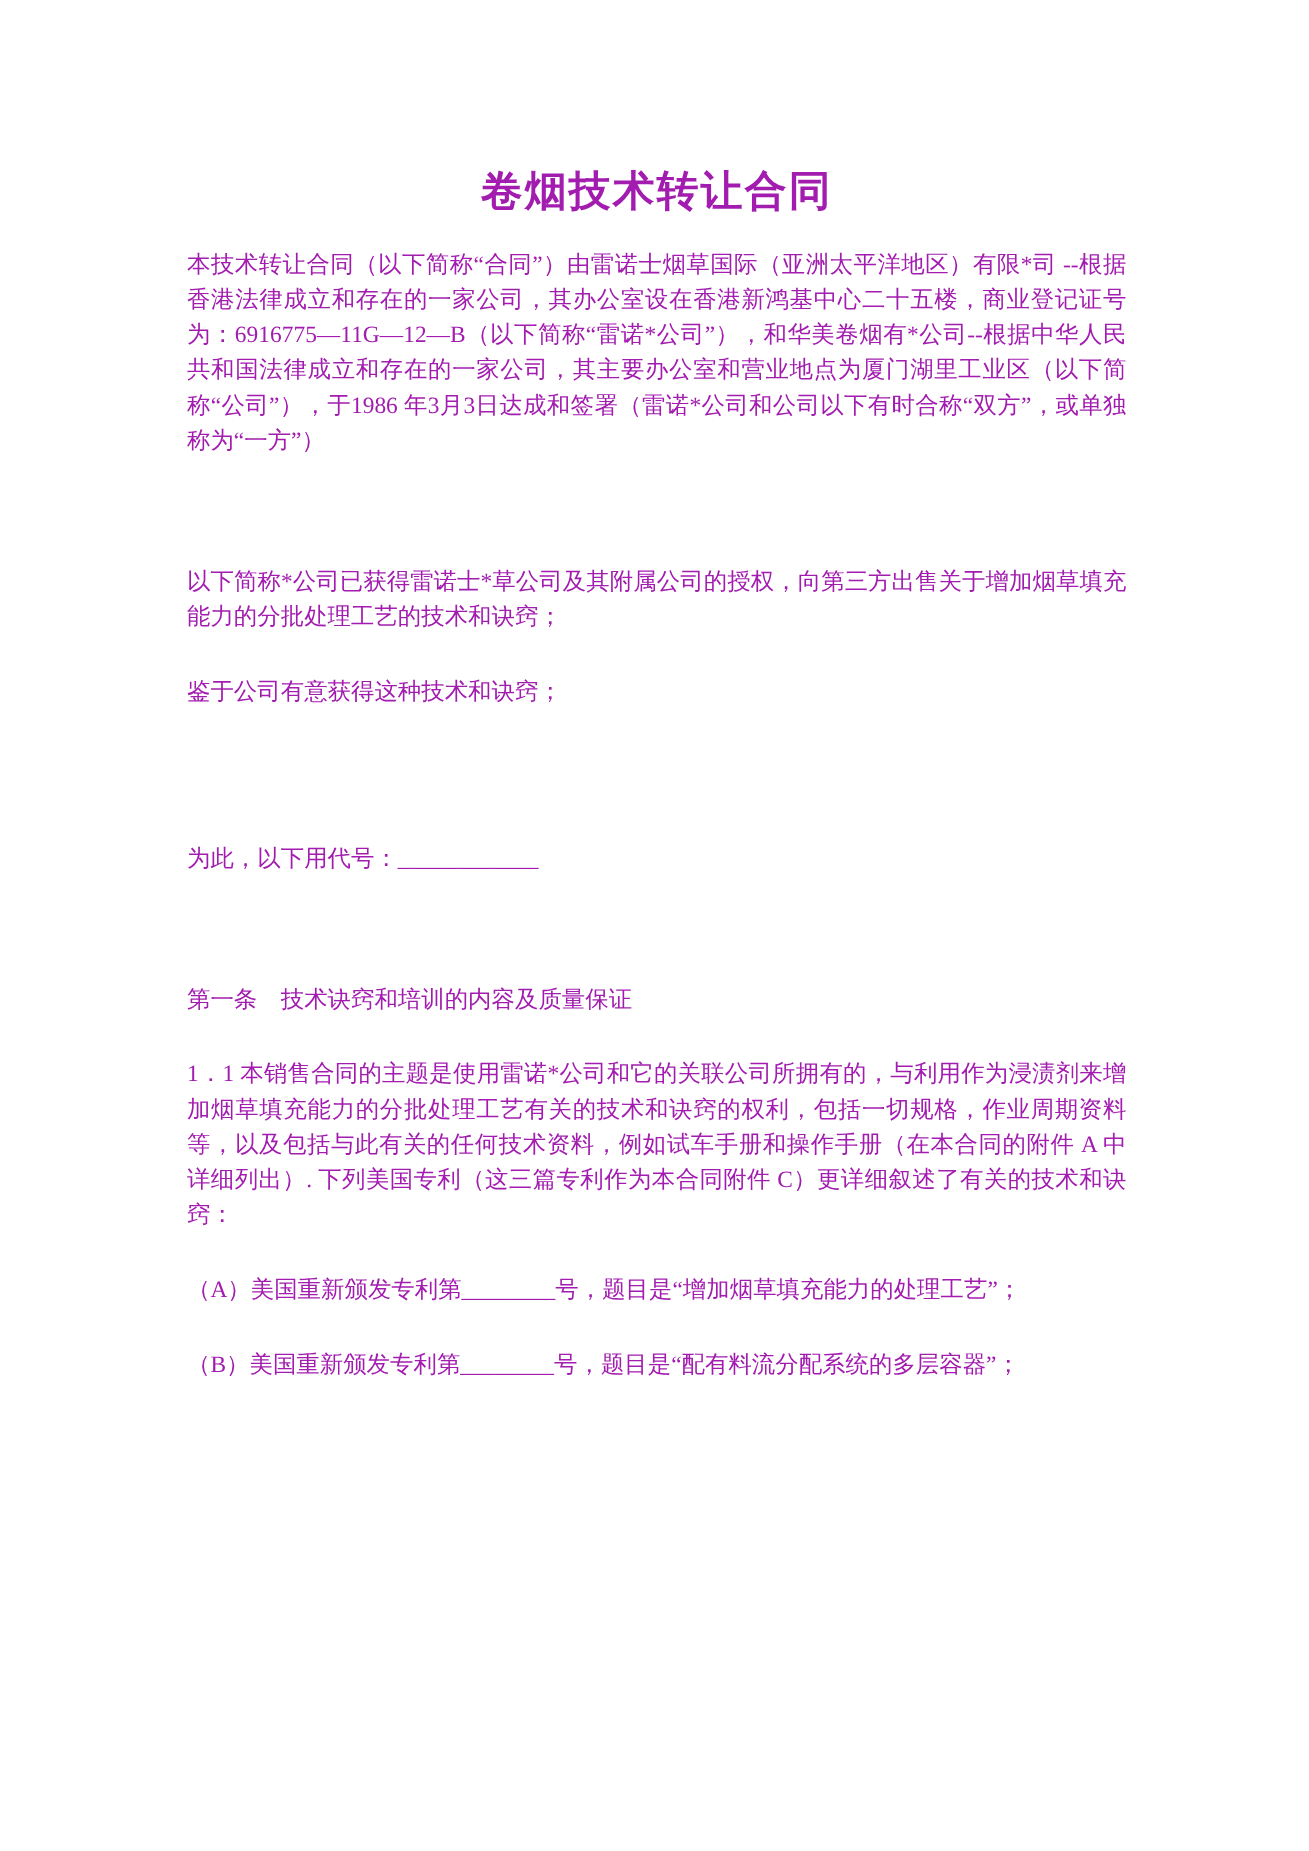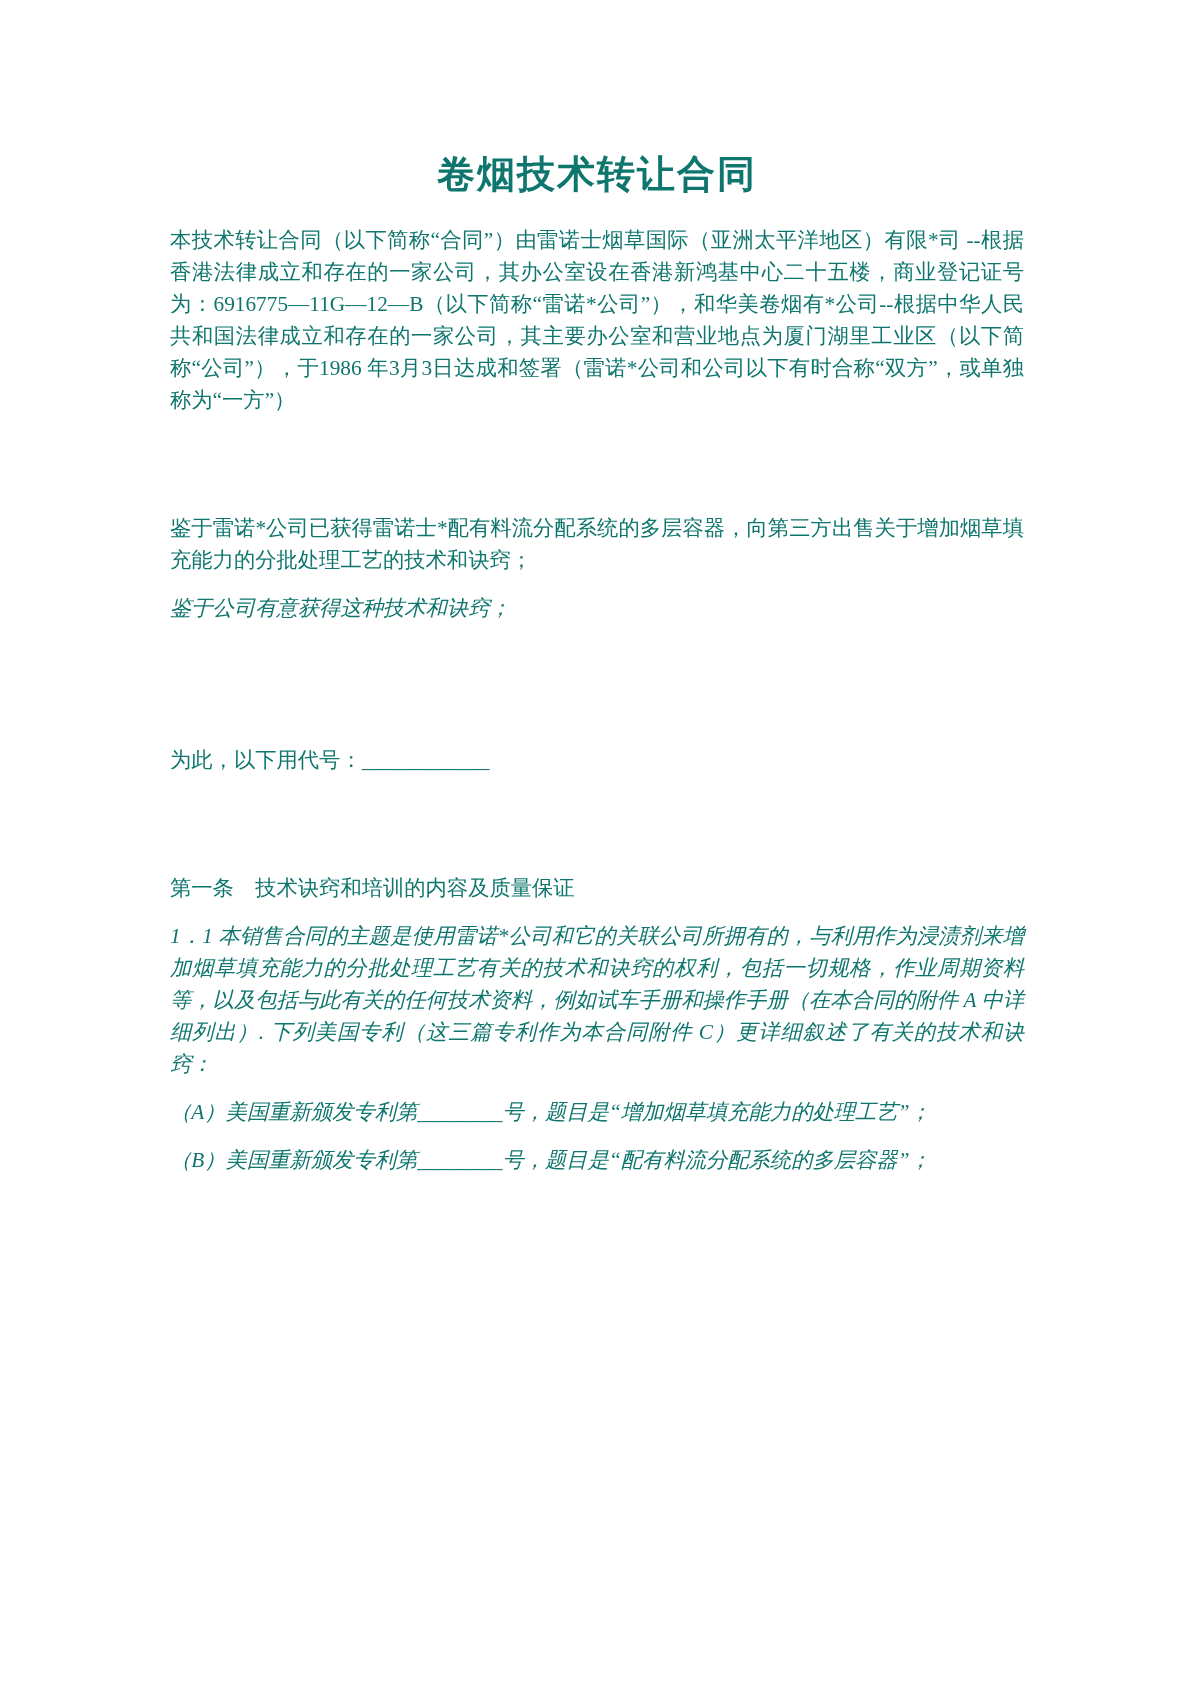--- a/index.html
+++ b/index.html
@@ -7,21 +7,21 @@
     padding: 0;
     background: #ffffff;
   }
   .page {
     position: relative;
     width: 1190px;
     height: 1683px;
     background: #ffffff;
     overflow: hidden;
     font-family: "Liberation Serif", "DejaVu Serif", serif;
-    color: #0f766e;
+    color: #a21caf;
   }
   .content {
     position: absolute;
     left: 170px;
     top: 148px;
     width: 854px;
   }
   .doc-title {
     margin: 0;
     font-size: 38px;
@@ -32,34 +32,34 @@
     font-family: "Liberation Serif", "DejaVu Serif", serif;
   }
   .para {
     margin: 0;
     font-size: 21.3px;
     line-height: 32px;
     text-align: justify;
     white-space: pre-wrap;
   }
   .mt-8   { margin-top: 24px; }
-  .mt-32  { margin-top: 16px; font-style: italic; }
+  .mt-32  { margin-top: 36px; }
   .mt-96  { margin-top: 96px; }
   .mt-120 { margin-top: 120px; }
 </style>
 </head>
 <body>
 
 <div class="page">
   <div class="content">
     <h1 class="doc-title">卷烟技术转让合同</h1>
 
     <p class="para mt-8">本技术转让合同（以下简称“合同”）由雷诺士烟草国际（亚洲太平洋地区）有限*司 --根据香港法律成立和存在的一家公司，其办公室设在香港新鸿基中心二十五楼，商业登记证号为：6916775—11G—12—B（以下简称“雷诺*公司”），和华美卷烟有*公司--根据中华人民共和国法律成立和存在的一家公司，其主要办公室和营业地点为厦门湖里工业区（以下简称“公司”），于1986 年3月3日达成和签署（雷诺*公司和公司以下有时合称“双方”，或单独称为“一方”）</p>
 
-    <p class="para mt-96">鉴于雷诺*公司已获得雷诺士*配有料流分配系统的多层容器，向第三方出售关于增加烟草填充能力的分批处理工艺的技术和诀窍；</p>
+    <p class="para mt-96">以下简称*公司已获得雷诺士*草公司及其附属公司的授权，向第三方出售关于增加烟草填充能力的分批处理工艺的技术和诀窍；</p>
 
     <p class="para mt-32">鉴于公司有意获得这种技术和诀窍；</p>
 
 
     <p class="para mt-120">为此，以下用代号：____________</p>
 
     <p class="para mt-96">第一条　技术诀窍和培训的内容及质量保证</p>
 
     <p class="para mt-32">1．1 本销售合同的主题是使用雷诺*公司和它的关联公司所拥有的，与利用作为浸渍剂来增加烟草填充能力的分批处理工艺有关的技术和诀窍的权利，包括一切规格，作业周期资料等，以及包括与此有关的任何技术资料，例如试车手册和操作手册（在本合同的附件 A 中详细列出）. 下列美国专利（这三篇专利作为本合同附件 C）更详细叙述了有关的技术和诀窍：</p>
 

